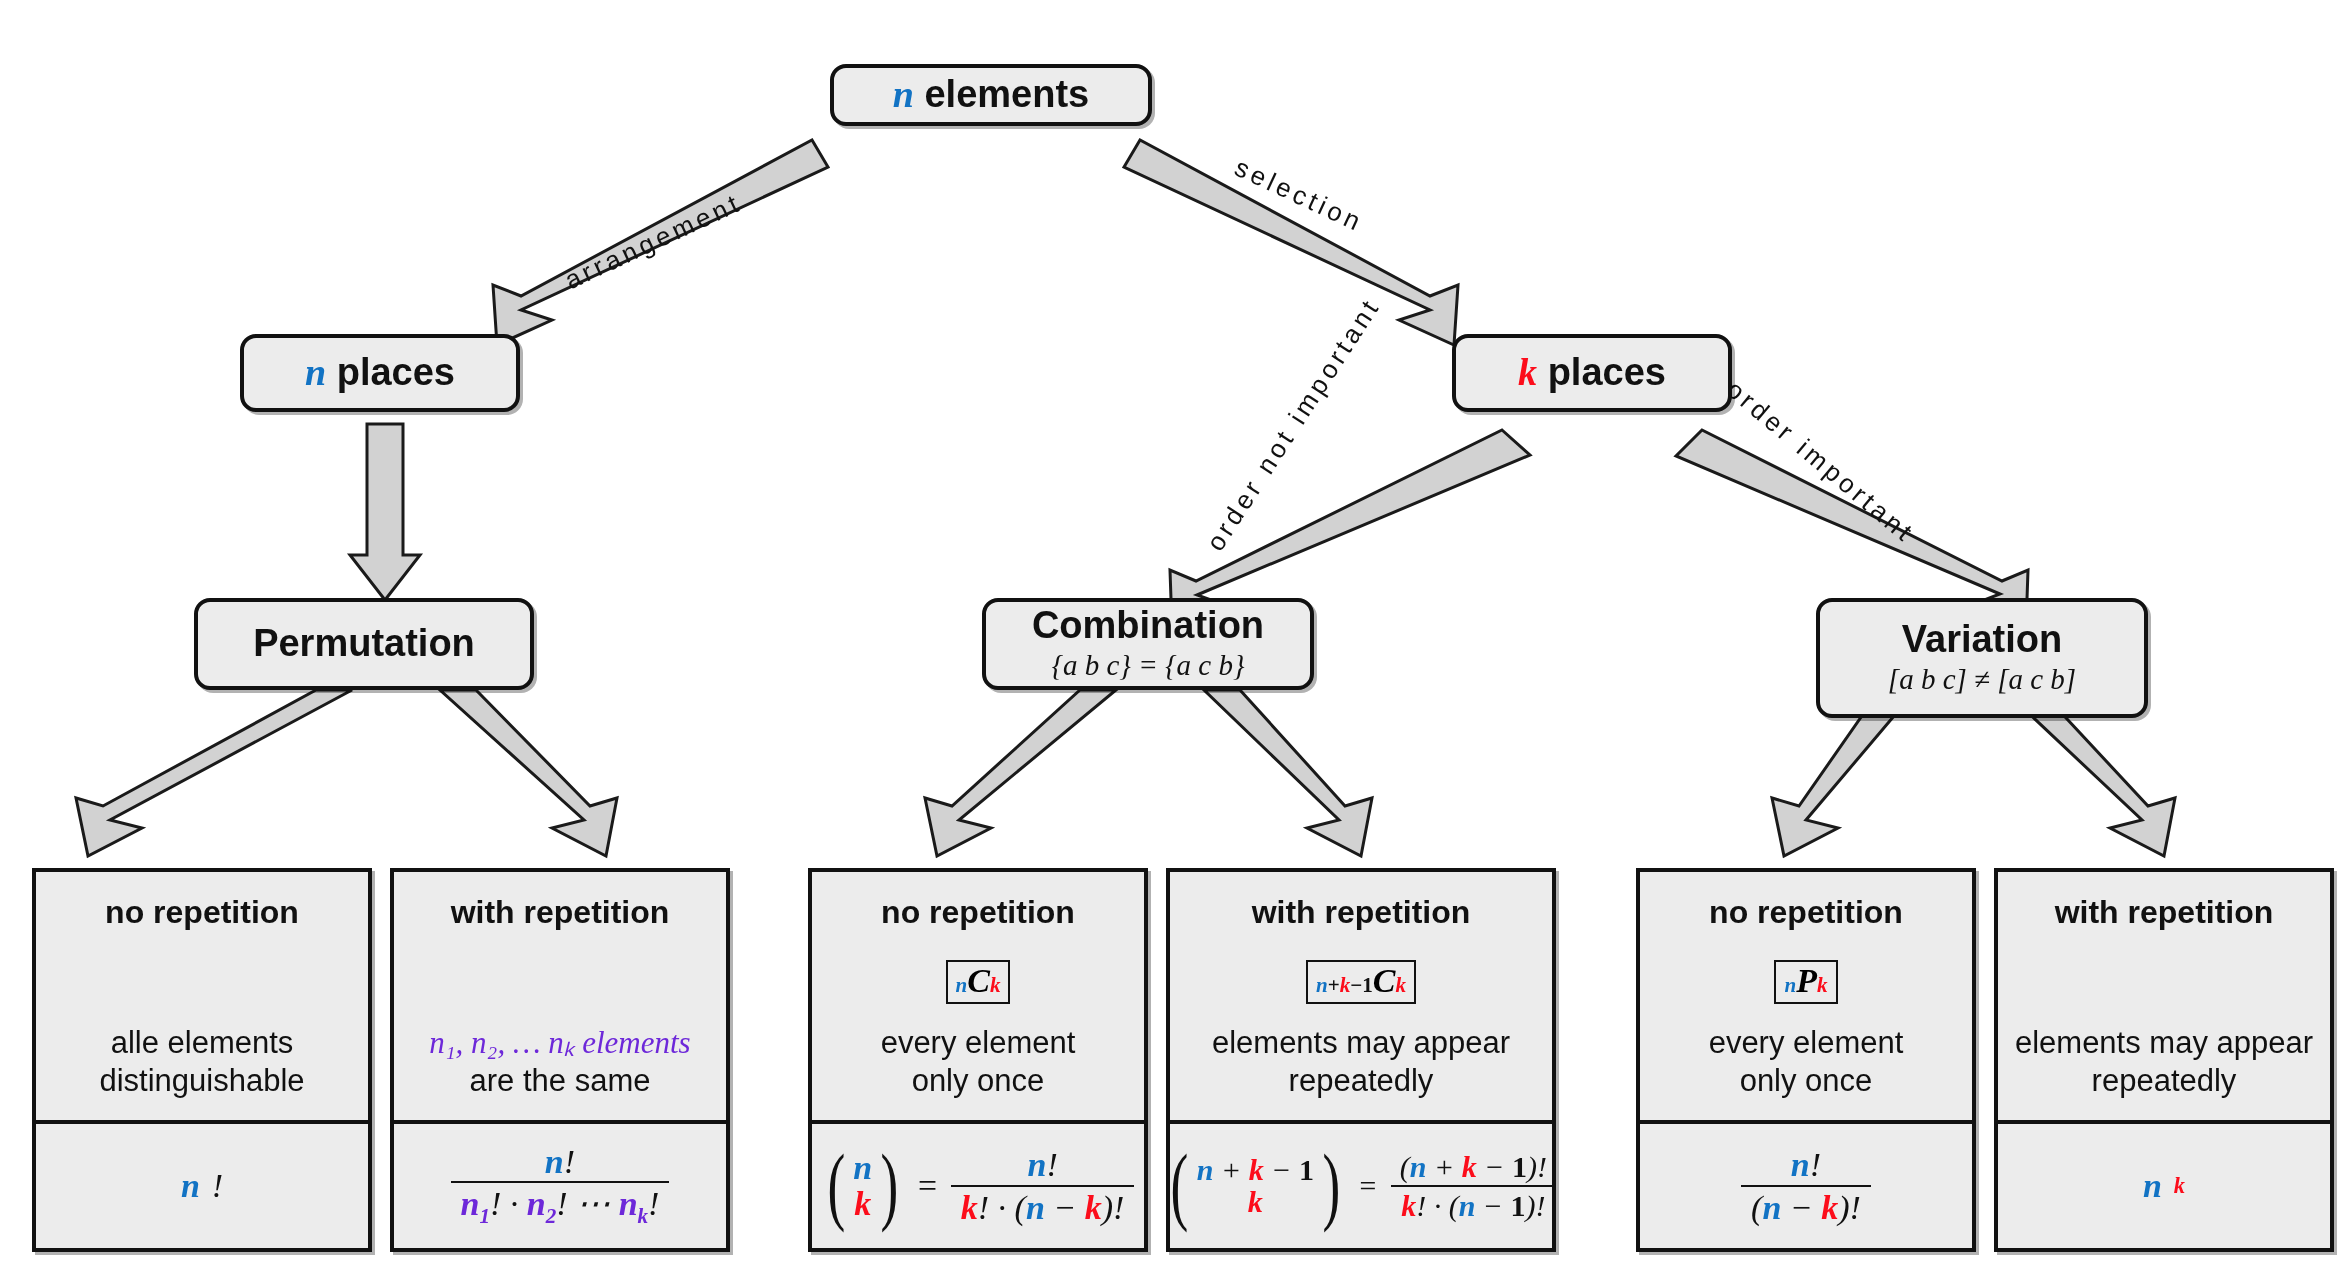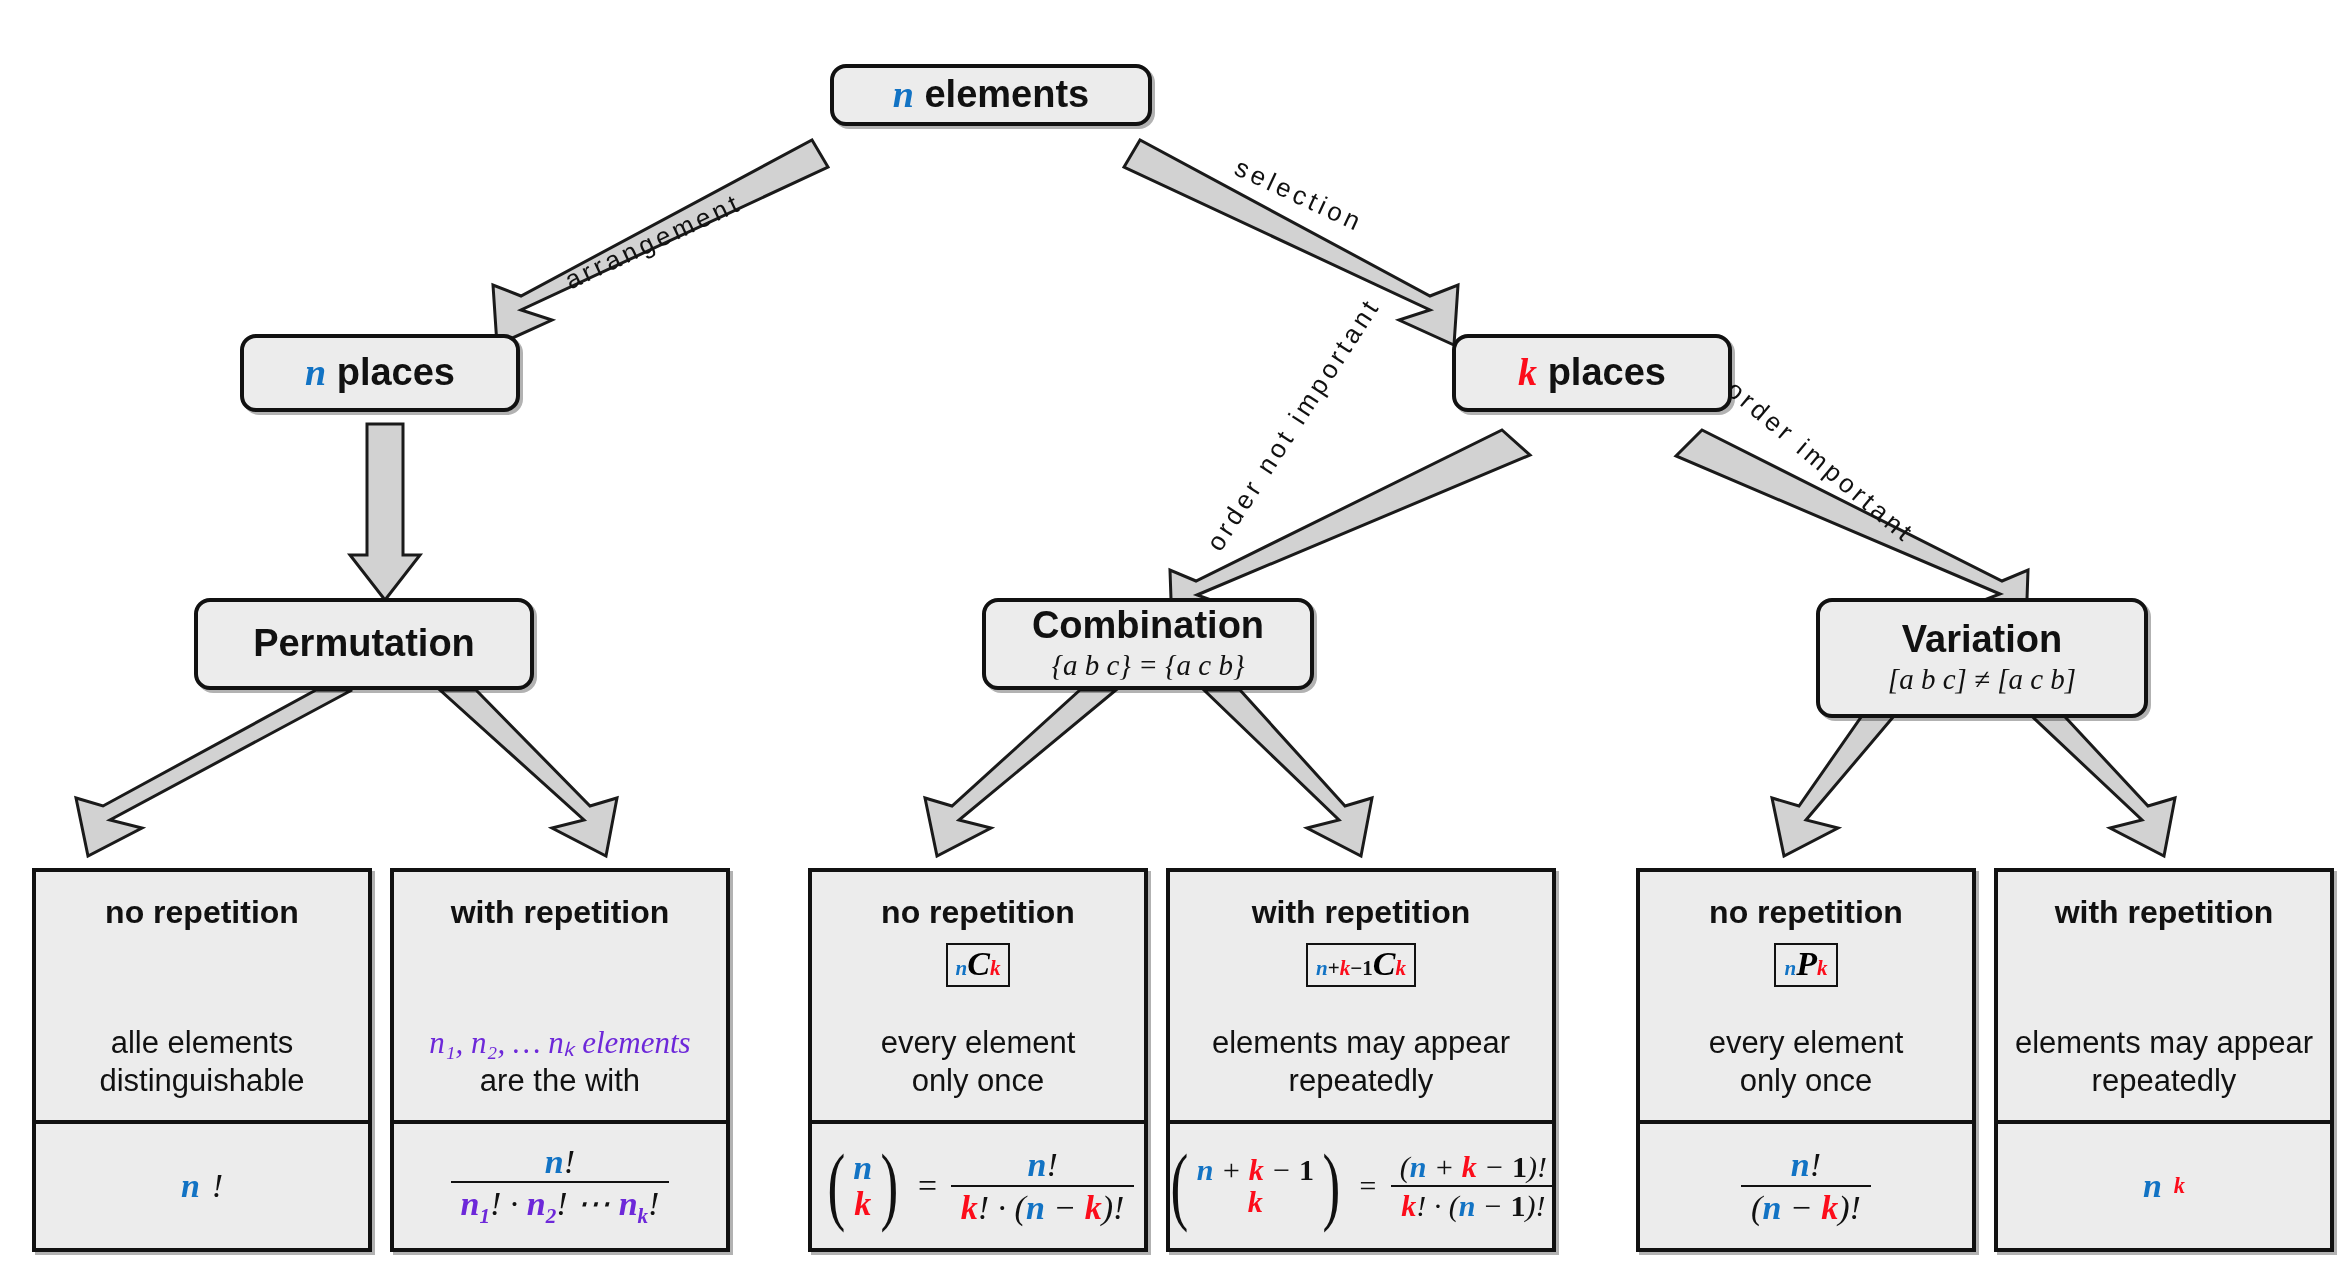--- a/index.html
+++ b/index.html
@@ -42,21 +42,21 @@
   }
   .leaf .upper{
     flex:1 1 auto;
     display:flex;flex-direction:column;
     align-items:center;
     padding-top:22px;
     box-sizing:border-box;
     justify-content:flex-end;
   }
   .leaf .head{font-size:32px;font-weight:bold;color:#111;}
-  .leaf .notation{margin-top:12px;}
+  .leaf .notation{margin-top:29px;}
   .leaf .desc{
     margin-top:auto;margin-bottom:20px;
     font-size:31px;color:#111;line-height:1.22;text-align:center;
     padding:0 8px;
   }
   .leaf .formula{
     height:124px;flex:0 0 124px;
     border-top:4px solid #111;
     display:flex;align-items:center;justify-content:center;
     font-family:"Liberation Serif",serif;
@@ -183,21 +183,21 @@
           <span class="mathit">!</span>
       </span>
     </div>
   </div>
 
   <div class="leaf" style="left:390px;top:868px;width:340px;height:384px;">
     <div class="upper">
       <div class="head">with repetition</div>
       <div class="desc">
         <span class="green" style="font-weight:normal">n₁, n₂, … nₖ elements</span><br>
-        <span>are the with</span>
+        <span>are the same</span>
       </div>
     </div>
     <div class="formula">
       <span class="frac">
         <span class="num">
           <span class="blue">n</span><span class="mathit">!</span>
         </span>
         <span class="den">
           <span class="green">n</span><span class="green sb">1</span><span class="mathit">!</span>
           <span class="mathit">·</span>

